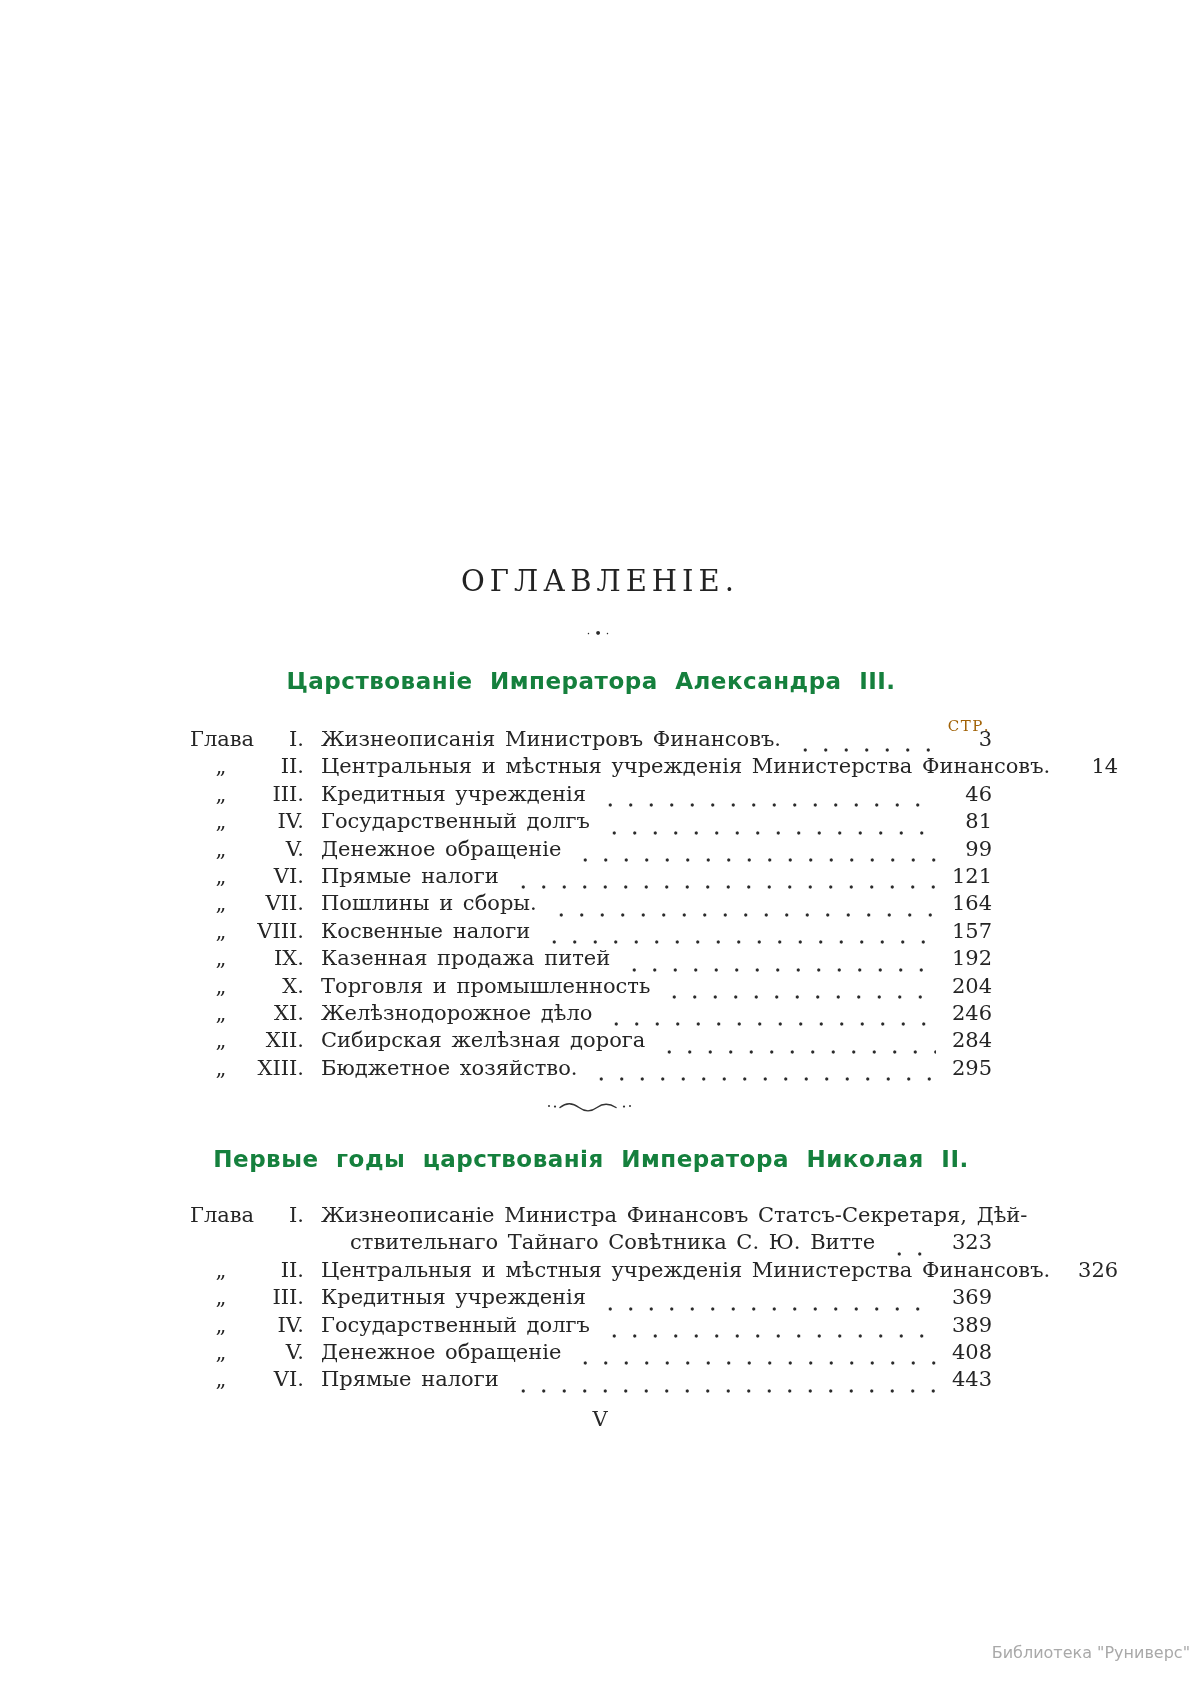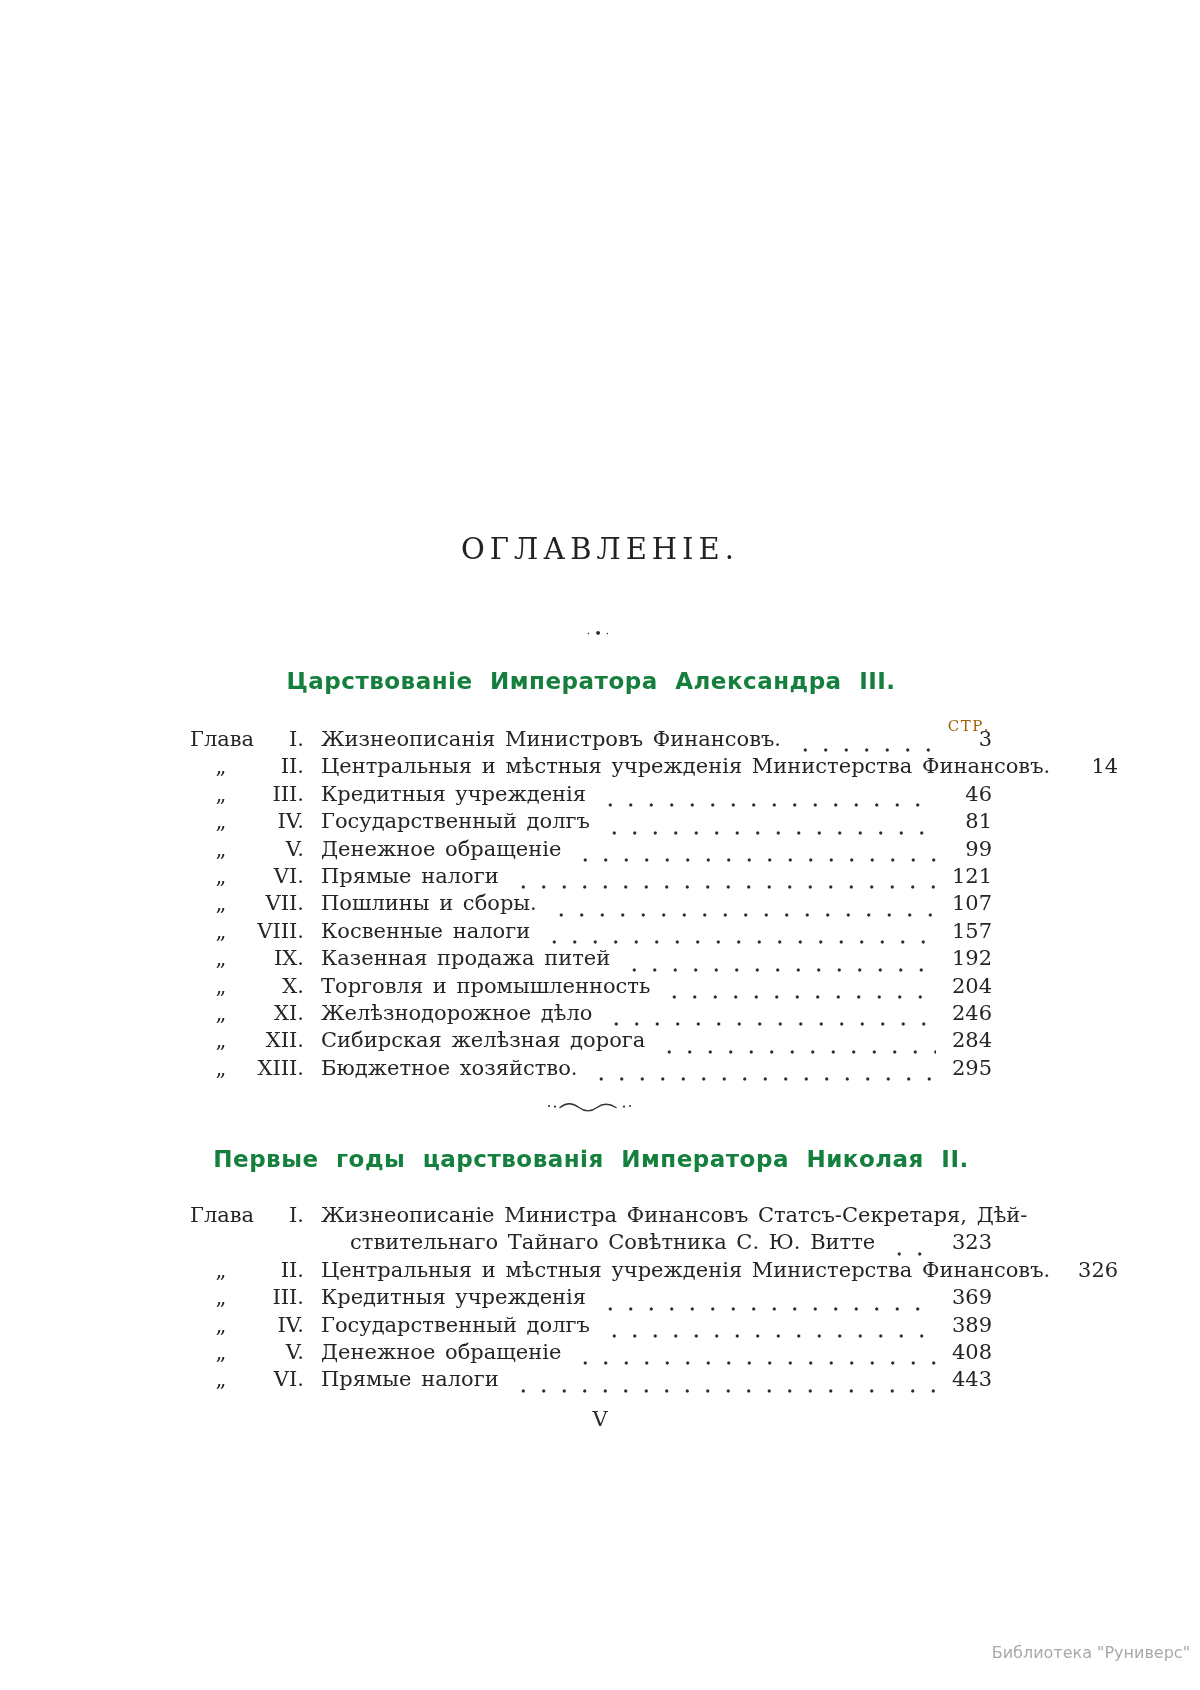--- a/index.html
+++ b/index.html
@@ -4,21 +4,21 @@
 <style>
   html,body { margin:0; padding:0; background:#e9e9e9; }
   .page {
     position:relative; width:1200px; height:1690px; margin:0 auto;
     background:#ffffff; color:#252525; overflow:hidden;
     font-family:"DejaVu Serif", serif;
   }
   .content { position:absolute; left:190px; top:0; width:802px; }
 
   .doc-title {
-    position:absolute; top:532px; left:0; width:100%;
+    position:absolute; top:564px; left:0; width:100%;
     text-align:center; font-size:29px; font-weight:400;
     letter-spacing:5px; color:#222;
   }
   .title-ornament {
     position:absolute; top:626px; left:0; width:100%;
     text-align:center; font-size:11px; color:#2b2b2b; letter-spacing:4px;
   }
   .title-ornament .mid { font-size:13px; }
 
   .section-heading {
@@ -130,21 +130,21 @@
         <span class="ttl">Прямые налоги</span>
         <span class="leader"></span>
         <span class="pg">121</span>
       </div>
 
       <div class="row">
         <span class="chap">„</span>
         <span class="num">VII.</span>
         <span class="ttl">Пошлины и сборы.</span>
         <span class="leader"></span>
-        <span class="pg">107</span>
+        <span class="pg">164</span>
       </div>
 
       <div class="row">
         <span class="chap">„</span>
         <span class="num">VIII.</span>
         <span class="ttl">Косвенные налоги</span>
         <span class="leader"></span>
         <span class="pg">157</span>
       </div>
 

